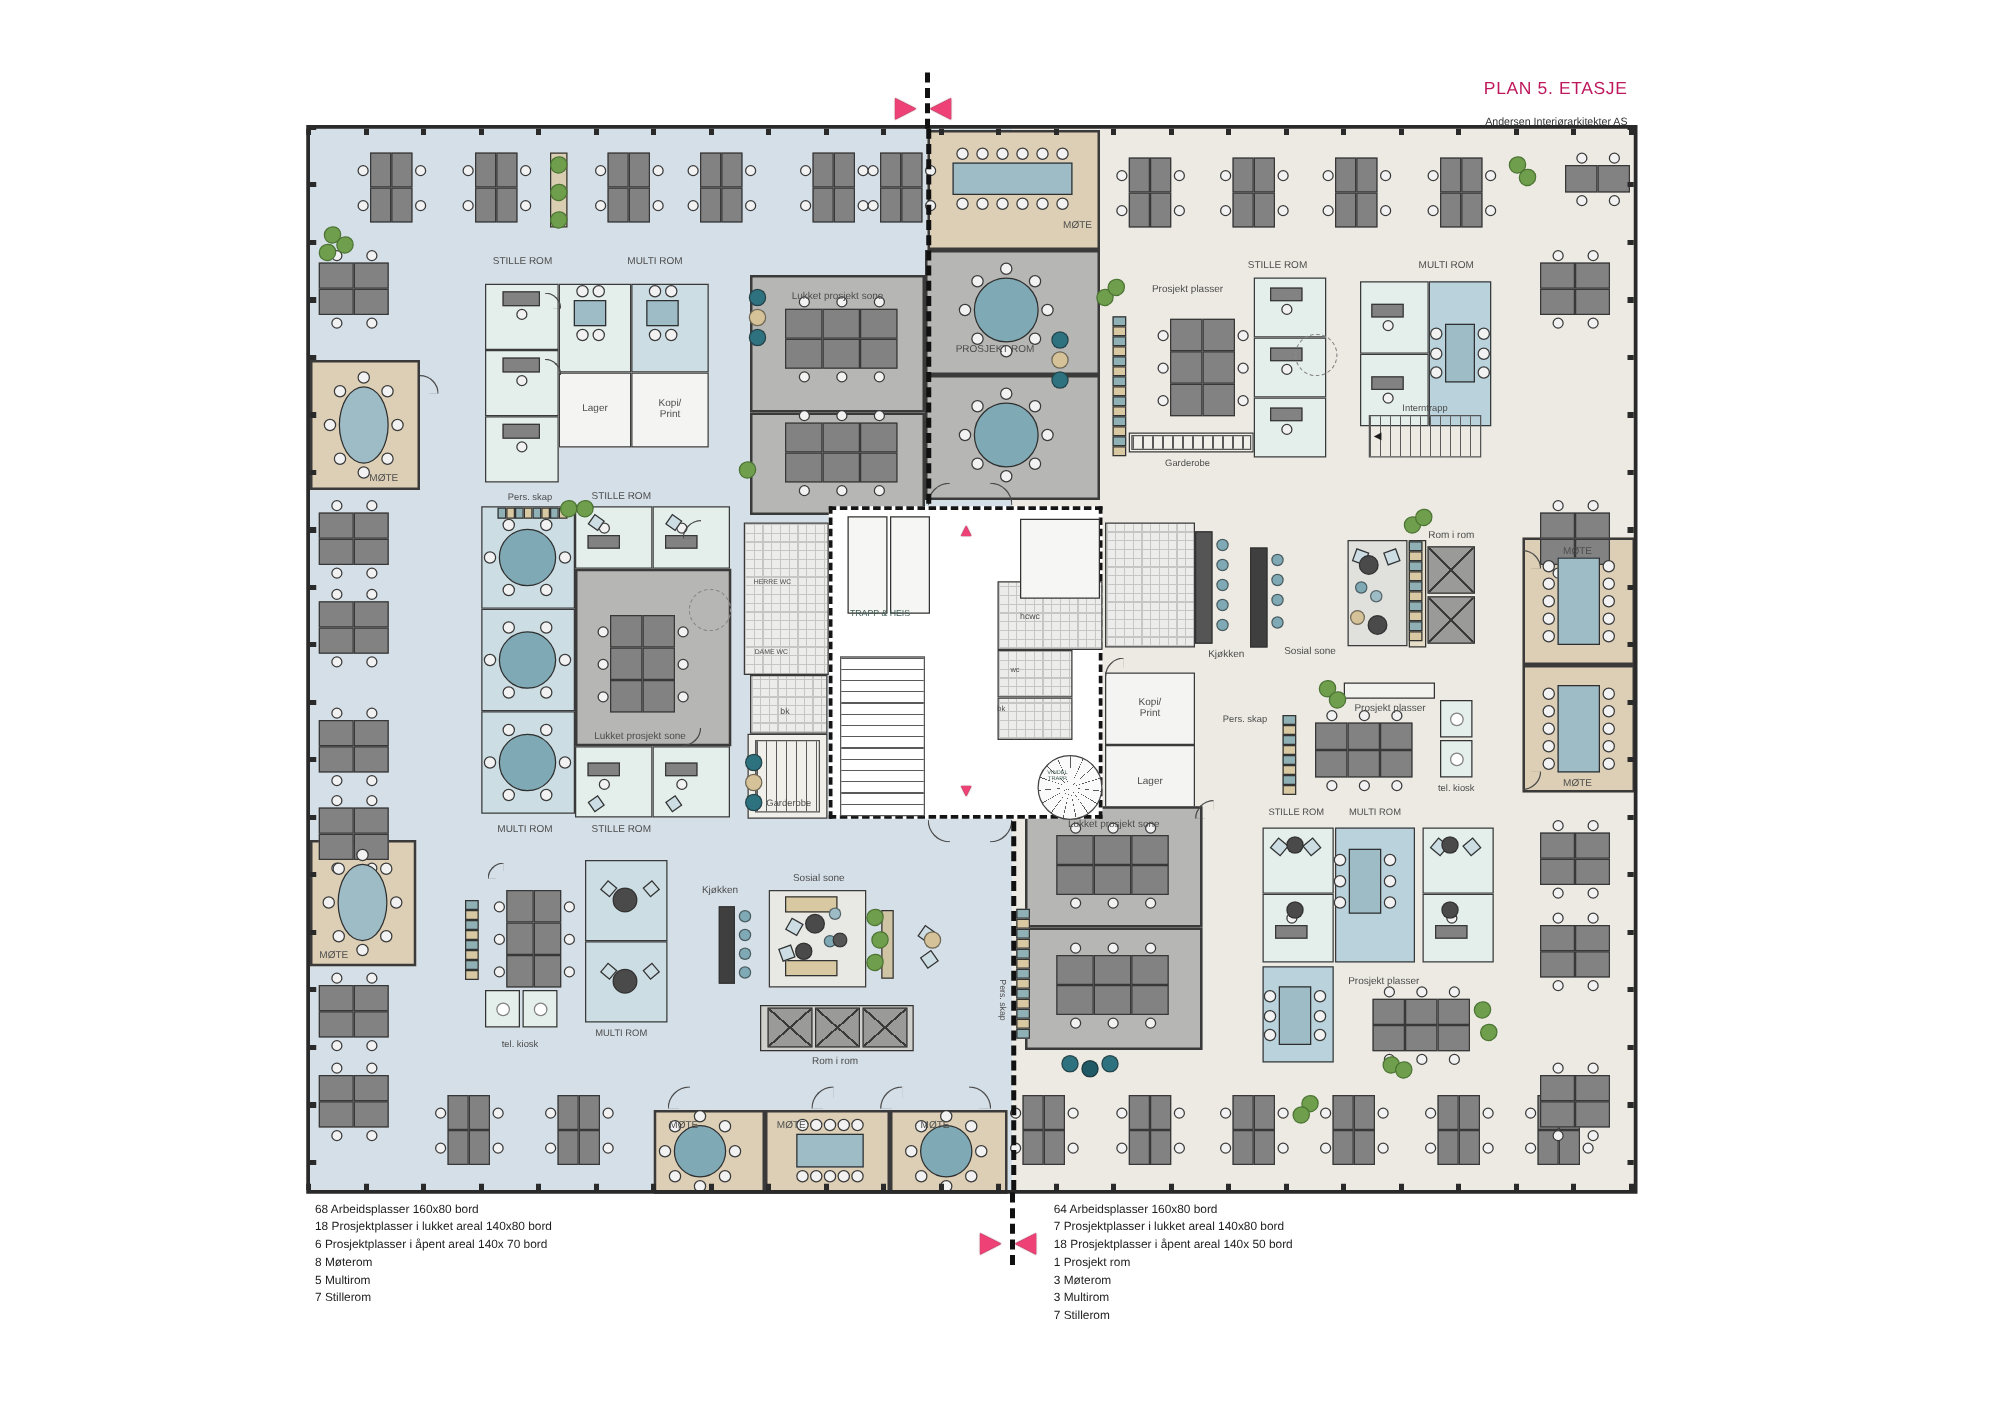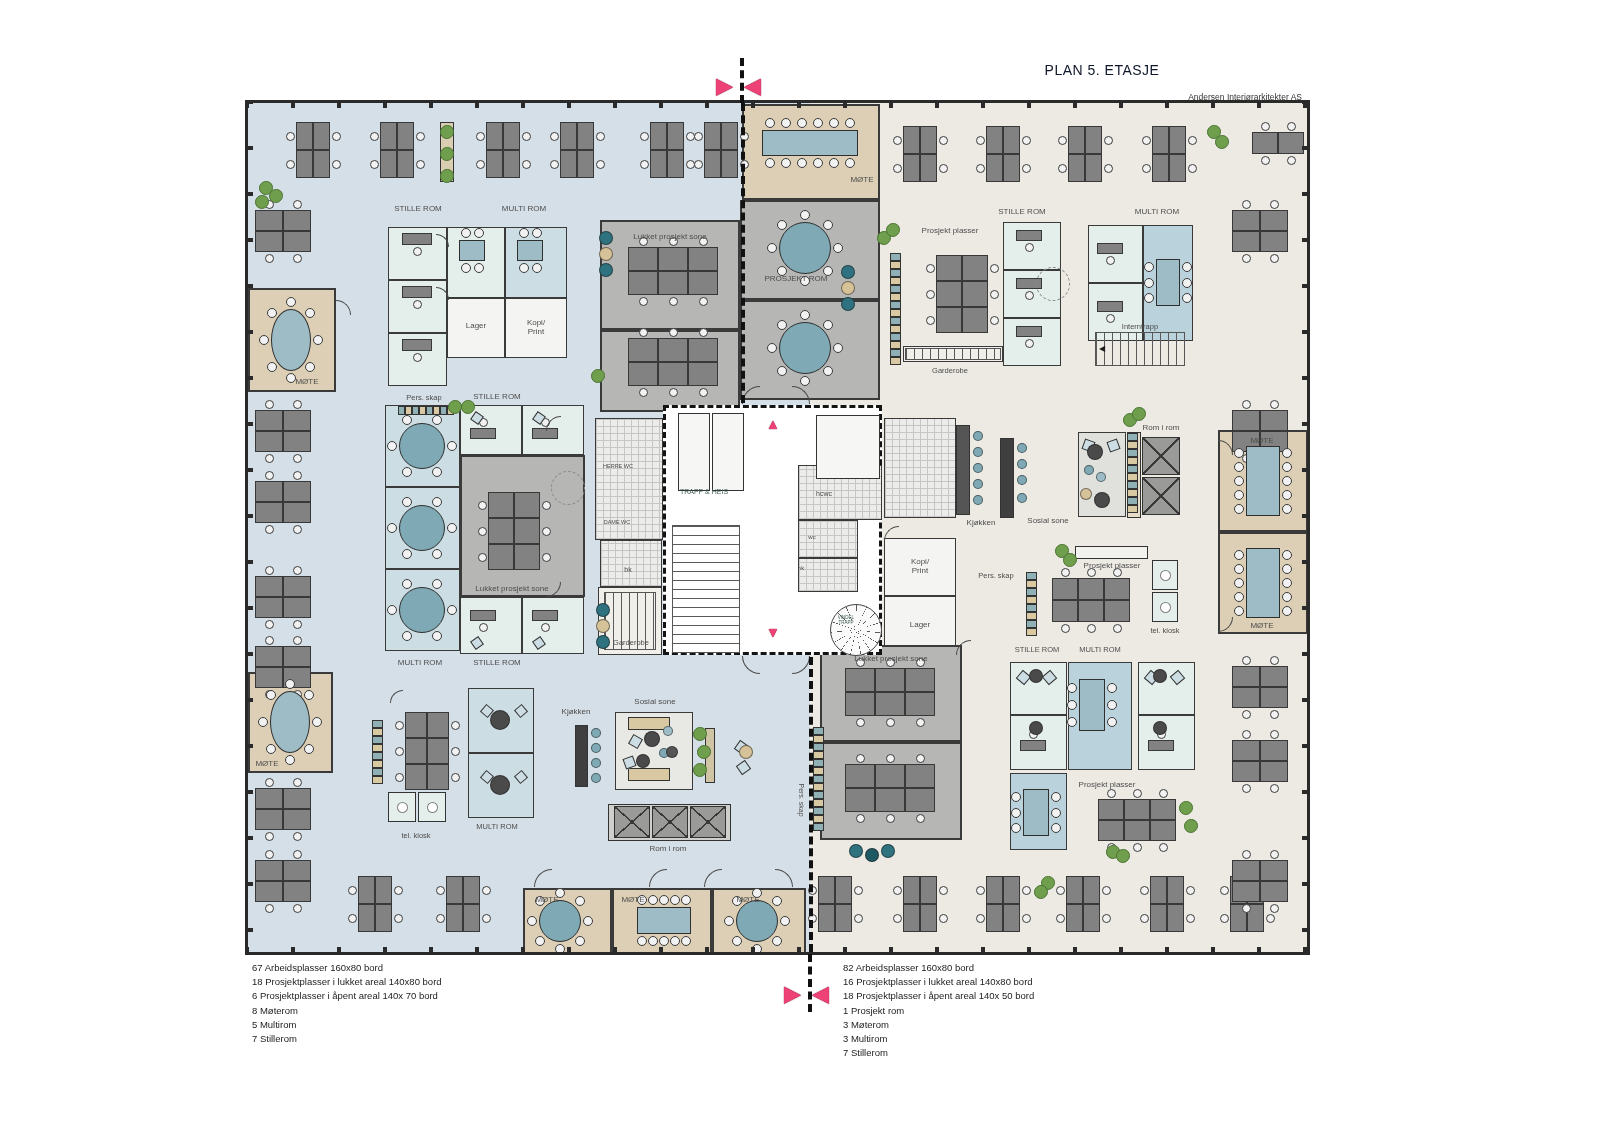--- a/index.html
+++ b/index.html
@@ -31,21 +31,21 @@
                           linear-gradient(to bottom right,transparent calc(50% - .8px),#3a3a3a calc(50% - .8px) calc(50% + .8px),transparent calc(50% + .8px));}
   .box{position:absolute;box-sizing:border-box;border:1px solid #333;}
   .sq{position:absolute;box-sizing:border-box;border:1px solid #333;}
   .dashv{position:absolute;width:0;border-left:4px dashed #111;}
   .dcirc{position:absolute;border:1.5px dashed #8a8a8a;border-radius:50%;}
   .door{position:absolute;box-sizing:border-box;border-top:1.2px solid #4a4a4a;border-left:1.2px solid #4a4a4a;
         border-top-left-radius:100%;}
   .tri{position:absolute;color:#ee4277;text-shadow:0 0 1px #8c1a3c,0 0 1px #8c1a3c;line-height:1;}
   .core{position:absolute;background:#fff;border:3.5px dashed #141414;box-sizing:border-box;}
   #titleblock{position:absolute;right:298px;top:62px;text-align:right;width:400px;}
-  #title{font-size:14px;letter-spacing:.5px;color:#0f172a;text-align:center;}
+  #title{font-size:14px;letter-spacing:.5px;color:#be185d;}
   #subtitle{font-size:8.5px;margin-top:14px;color:#333;}
   .legend{position:absolute;font-size:9.5px;color:#1c1c1c;}
   .legend div{margin-bottom:3.2px;}
 </style>
 </head>
 <body>
 
 <div id="plan">
     <div class="abs" style="left: 247px; top: 102px; width: 563px; height: 851px; background: rgb(213, 223, 231);"></div>
     <div class="abs" style="left: 810px; top: 102px; width: 498px; height: 851px; background: rgb(236, 234, 227);"></div>
@@ -908,28 +908,28 @@
     <div class="tri" style="font-size: 14px; left: 766px; top: 417px;">▲</div>
     <div class="tri" style="font-size: 14px; left: 766px; top: 625px;">▼</div>
   </div>
 
 <div id="titleblock">
   <div id="title">PLAN 5. ETASJE</div>
   <div id="subtitle">Andersen Interiørarkitekter AS</div>
 </div>
 
 <div class="legend" id="legend-left" style="left:252px;top:962px;">
-    <div>67 Arbeidsplasser 160x80 bord</div>
+    <div>68 Arbeidsplasser 160x80 bord</div>
     <div>18 Prosjektplasser i lukket areal 140x80 bord</div>
     <div>6 Prosjektplasser i åpent areal 140x 70 bord</div>
     <div>8 Møterom</div>
     <div>5 Multirom</div>
     <div>7 Stillerom</div>
   </div>
 <div class="legend" id="legend-right" style="left:843px;top:962px;">
-    <div>82 Arbeidsplasser 160x80 bord</div>
-    <div>16 Prosjektplasser i lukket areal 140x80 bord</div>
+    <div>64 Arbeidsplasser 160x80 bord</div>
+    <div>7 Prosjektplasser i lukket areal 140x80 bord</div>
     <div>18 Prosjektplasser i åpent areal 140x 50 bord</div>
     <div>1 Prosjekt rom</div>
     <div>3 Møterom</div>
     <div>3 Multirom</div>
     <div>7 Stillerom</div>
   </div>
 
 </body></html>

